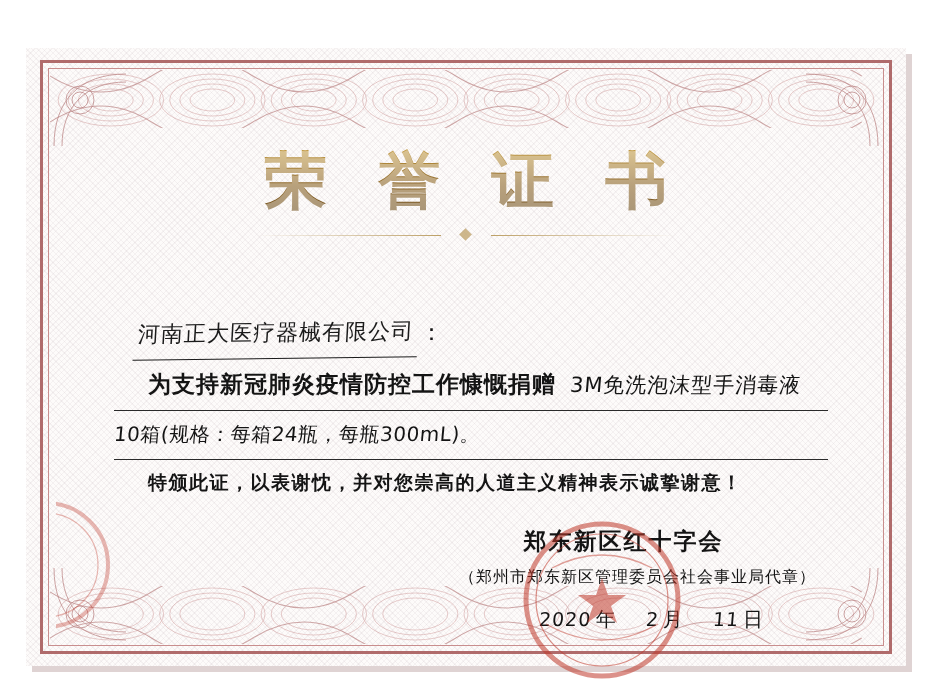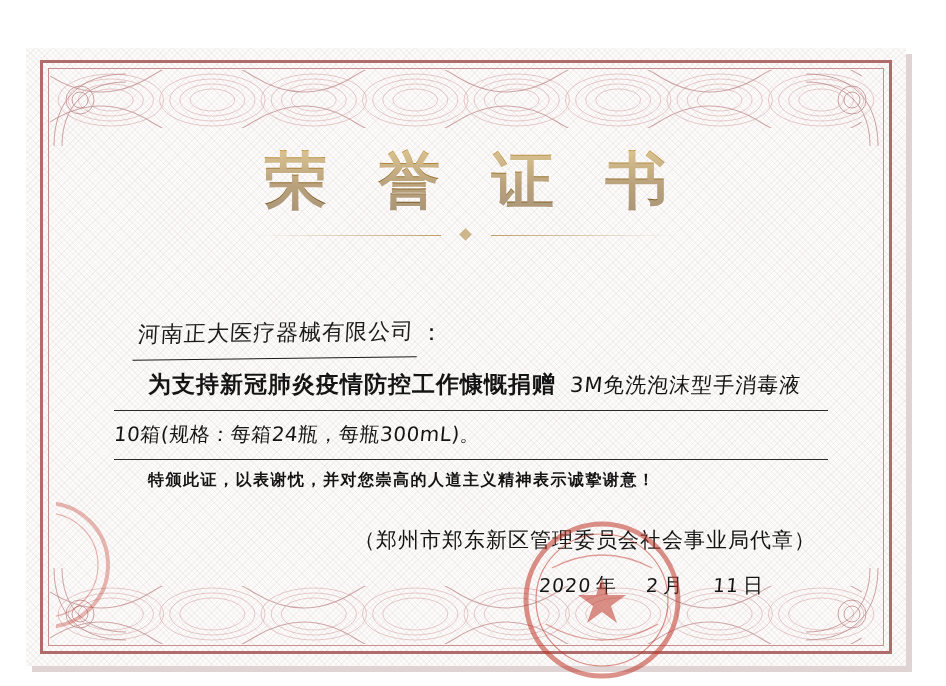--- a/index.html
+++ b/index.html
@@ -199,41 +199,41 @@
     font-size: 20px;
     transform: skewX(-5deg);
     display: inline-block;
     letter-spacing: 0.5px;
   }
 
   .closing-line {
     margin-top: 10px;
     padding-left: 34px;
     font-weight: bold;
-    font-size: 16px;
+    font-size: 19px;
     letter-spacing: 1.5px;
   }
 
   
   .sign-block {
     position: absolute;
     right: 90px;
     top: 478px;
     text-align: center;
     color: #141414;
   }
   .issuer {
     font-size: 23px;
     font-weight: bold;
     letter-spacing: 2px;
     margin-bottom: 10px;
     padding-right: 28px;
   }
   .issuer-sub {
-    font-size: 21px;
+    font-size: 16px;
     letter-spacing: 1px;
   }
 
   .date-row {
     margin-top: 18px;
     font-family: "DejaVu Sans", sans-serif;
     font-size: 19px;
     text-align: right;
     padding-right: 34px;
     letter-spacing: 1px;
@@ -418,20 +418,21 @@
       </div>
 
       <div class="line cont-line">
         <span class="fill">10箱(规格：每箱24瓶，每瓶300mL)。</span>
       </div>
 
       <div class="closing-line">特颁此证，以表谢忱，并对您崇高的人道主义精神表示诚挚谢意！</div>
     </div>
 
     <div class="sign-block">
+      <div class="issuer">郑东新区红十字会</div>
       <div class="issuer-sub">（郑州市郑东新区管理委员会社会事业局代章）</div>
       <div class="date-row">
         <span class="num">2020</span><span class="unit">年</span>
         <span class="num">2</span><span class="unit">月</span>
         <span class="num">11</span><span class="unit">日</span>
       </div>
     </div>
 
     <div class="seal">
       <svg viewBox="0 0 168 168" width="168" height="168">

